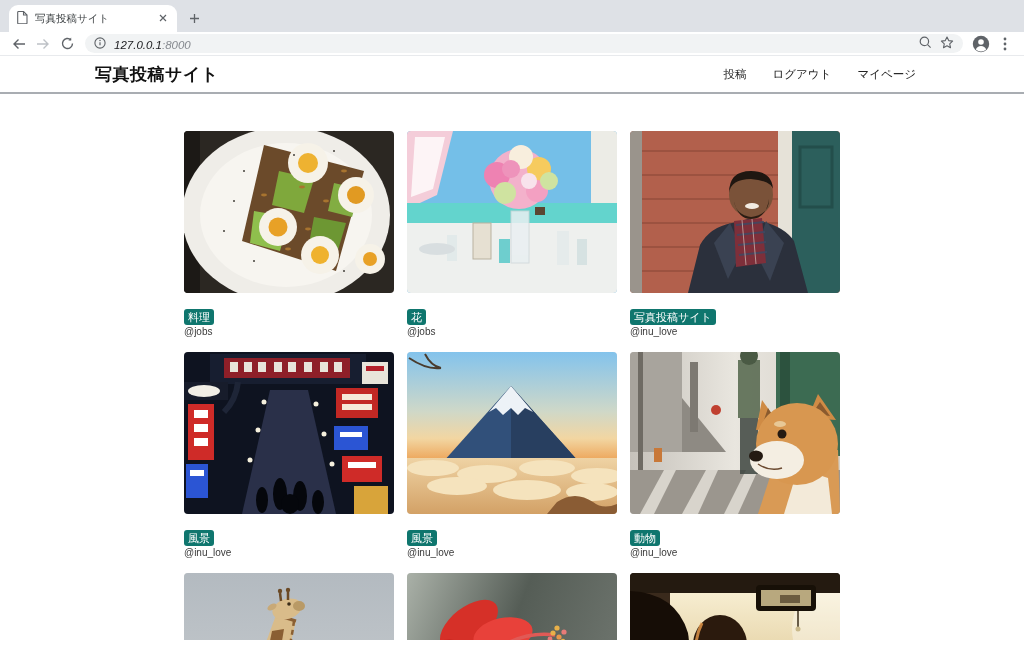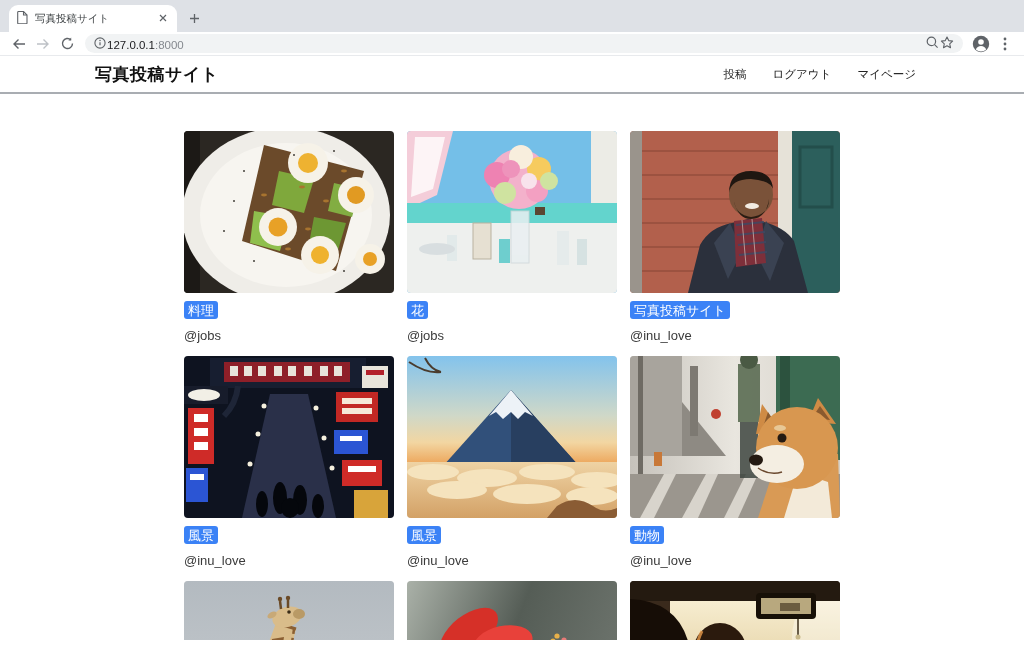--- a/index.html
+++ b/index.html
@@ -12,44 +12,44 @@
   .tab { width: 168px; height: 27px; background: #fff; border-radius: 9px 9px 0 0;
     margin-left: 9px; display: flex; align-items: center; padding: 0 8px; gap: 7px; }
   .tab-title { flex: 1; font-size: 10.5px; color: #3c4043; white-space: nowrap; overflow: hidden; }
   .tab-close { font-size: 11px; color: #5f6368; line-height: 1; padding: 2px; cursor: default; }
   .newtab { color: #5f6368; font-size: 16px; margin: 0 0 5px 12px; line-height: 1; }
 
   .toolbar { height: 24px; background: #fff; display: flex; align-items: center;
     padding: 0 8px; gap: 2px; border-bottom: 1px solid #e8eaed; }
   .tool-btn { width: 22px; height: 22px; display: flex; align-items: center; justify-content: center; flex: none; }
   .omnibox { flex: 1; height: 19px; background: #f1f3f4; border-radius: 10px;
-    display: flex; align-items: center; padding: 0 9px; gap: 1px; margin: 0 5px; }
+    display: flex; align-items: center; padding: 0 9px; gap: 8px; margin: 0 5px; font-style: italic; }
   .url { font-size: 11.5px; color: #202124; white-space: nowrap; }
   .url-port { font-size: 11.5px; color: #85898f; white-space: nowrap; }
   .omni-spacer { flex: 1; }
 
   
   .site-header { height: 38px; background: #fff; border-bottom: 2px solid #a9adb2;
     display: flex; align-items: center; justify-content: space-between; padding: 0 108px 0 95px; }
   .site-title { font-size: 17px; font-weight: bold; color: #111; letter-spacing: .5px; }
   .site-nav { display: flex; gap: 26px; }
   .site-nav a { font-size: 11.5px; color: #222; text-decoration: none; }
 
   
   .content { height: 546px; overflow: hidden; }
   .grid { width: 656px; margin: 37px auto 0; display: grid;
     grid-template-columns: repeat(3, 210px); column-gap: 13px; row-gap: 14px; }
   .card { width: 210px; }
   .photo { display: block; width: 210px; height: 162px; border-radius: 4px;
     overflow: hidden; background: #ddd; }
   .photo svg { display: block; width: 100%; height: 100%; }
   .meta { line-height: 1; }
-  .tag { display: inline-block; background: #3b82f6; color: #fff; font-size: 13px;
-    line-height: 1; padding: 2.5px 4px; border-radius: 3px; margin-top: 8px; }
-  .user { font-size: 13px; color: #3a3a3a; margin-top: 10px; line-height: 13px; }
+  .tag { display: inline-block; background: #0f766e; color: #fff; font-size: 11px;
+    line-height: 1; padding: 2.5px 4px; border-radius: 3px; margin-top: 16px; }
+  .user { font-size: 10px; color: #3a3a3a; margin-top: 0; line-height: 13px; }
 </style>
 </head>
 <body>
 
 <div class="tabstrip">
   <div class="tab">
     <span>
       <svg width="11" height="13" viewBox="0 0 11 13">
           <path d="M1.5.5h5l3.5 3.5v8a.8.8 0 0 1-.8.8H1.5a.8.8 0 0 1-.8-.8v-10.7a.8.8 0 0 1 .8-.8z" fill="none" stroke="#5f6368" stroke-width="1.1"></path>
           <path d="M6.5.5v3.5H10" fill="none" stroke="#5f6368" stroke-width="1.1"></path>

